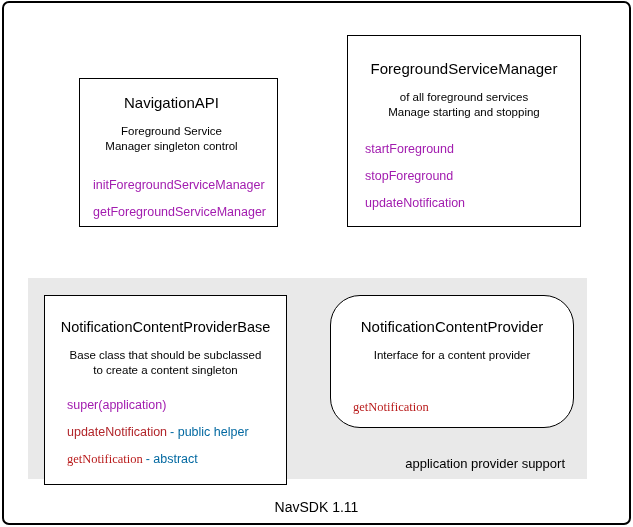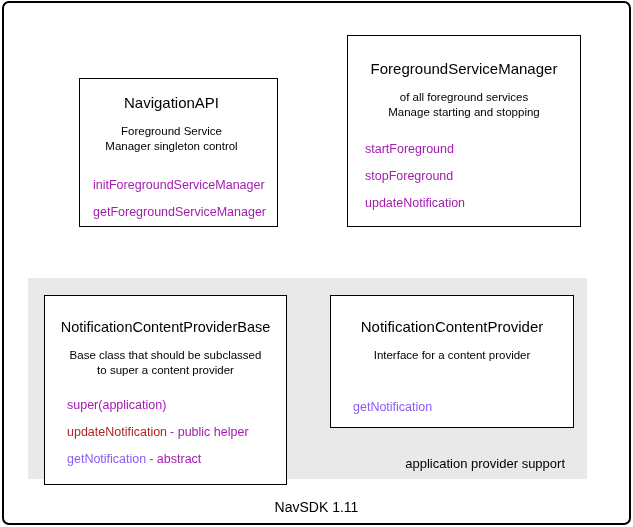--- a/index.html
+++ b/index.html
@@ -46,22 +46,22 @@
     color: #000000;
   }
   .methods {
     font-size: 12.5px;
     line-height: 13px;
   }
   .method { margin-top: 14px; white-space: nowrap; }
   .methods .method:first-child { margin-top: 0; }
   .m-green { color: #a21caf; }
   .m-red   { color: #b1252a; }
-  .m-blue  { color: #8b5cf6; }
-  .m-suffix { color: #a21caf; margin-left: 3px; }
+  .m-blue  { color: #b91c1c; font-family: Liberation Serif, serif; }
+  .m-suffix { color: #0369a1; margin-left: 3px; }
 
   
   #box-navigation-api {
     left: 75px; top: 75px;
     width: 199px; height: 149px;
     padding: 15px 14px 0 0;
   }
   #box-navigation-api .methods { margin: 26px 0 0 13px; }
 
   
@@ -95,20 +95,21 @@
     padding: 22px 0 0 0;
   }
   #box-notification-content-provider-base .box-title { font-size: 14.5px; }
   #box-notification-content-provider-base .methods { margin: 22px 0 0 22px; }
 
   
   #box-notification-content-provider {
     left: 302px; top: 17px;
     width: 244px; height: 133px;
     padding: 22px 0 0 0;
+    border-radius: 30px;
   }
   #box-notification-content-provider .methods { margin: 38px 0 0 22px; }
 
   #footer-label {
     position: absolute;
     left: 0; right: 0;
     top: 496px;
     text-align: center;
     font-size: 14px;
     color: #000000;
@@ -144,21 +145,21 @@
         <div class="method m-green">updateNotification</div>
       </div>
     </div>
 
     <div id="group-panel">
 
       <div class="class-box" id="box-notification-content-provider-base">
         <div class="box-title">NotificationContentProviderBase</div>
         <div class="box-desc">
           <div>Base class that should be subclassed</div>
-          <div>to super a content provider</div>
+          <div>to create a content singleton</div>
         </div>
         <div class="methods">
           <div class="method m-green">super(application)</div>
           <div class="method"><span class="m-red">updateNotification</span><span class="m-suffix">- public helper</span></div>
           <div class="method"><span class="m-blue">getNotification</span><span class="m-suffix">- abstract</span></div>
         </div>
       </div>
 
       <div class="class-box" id="box-notification-content-provider">
         <div class="box-title">NotificationContentProvider</div>

